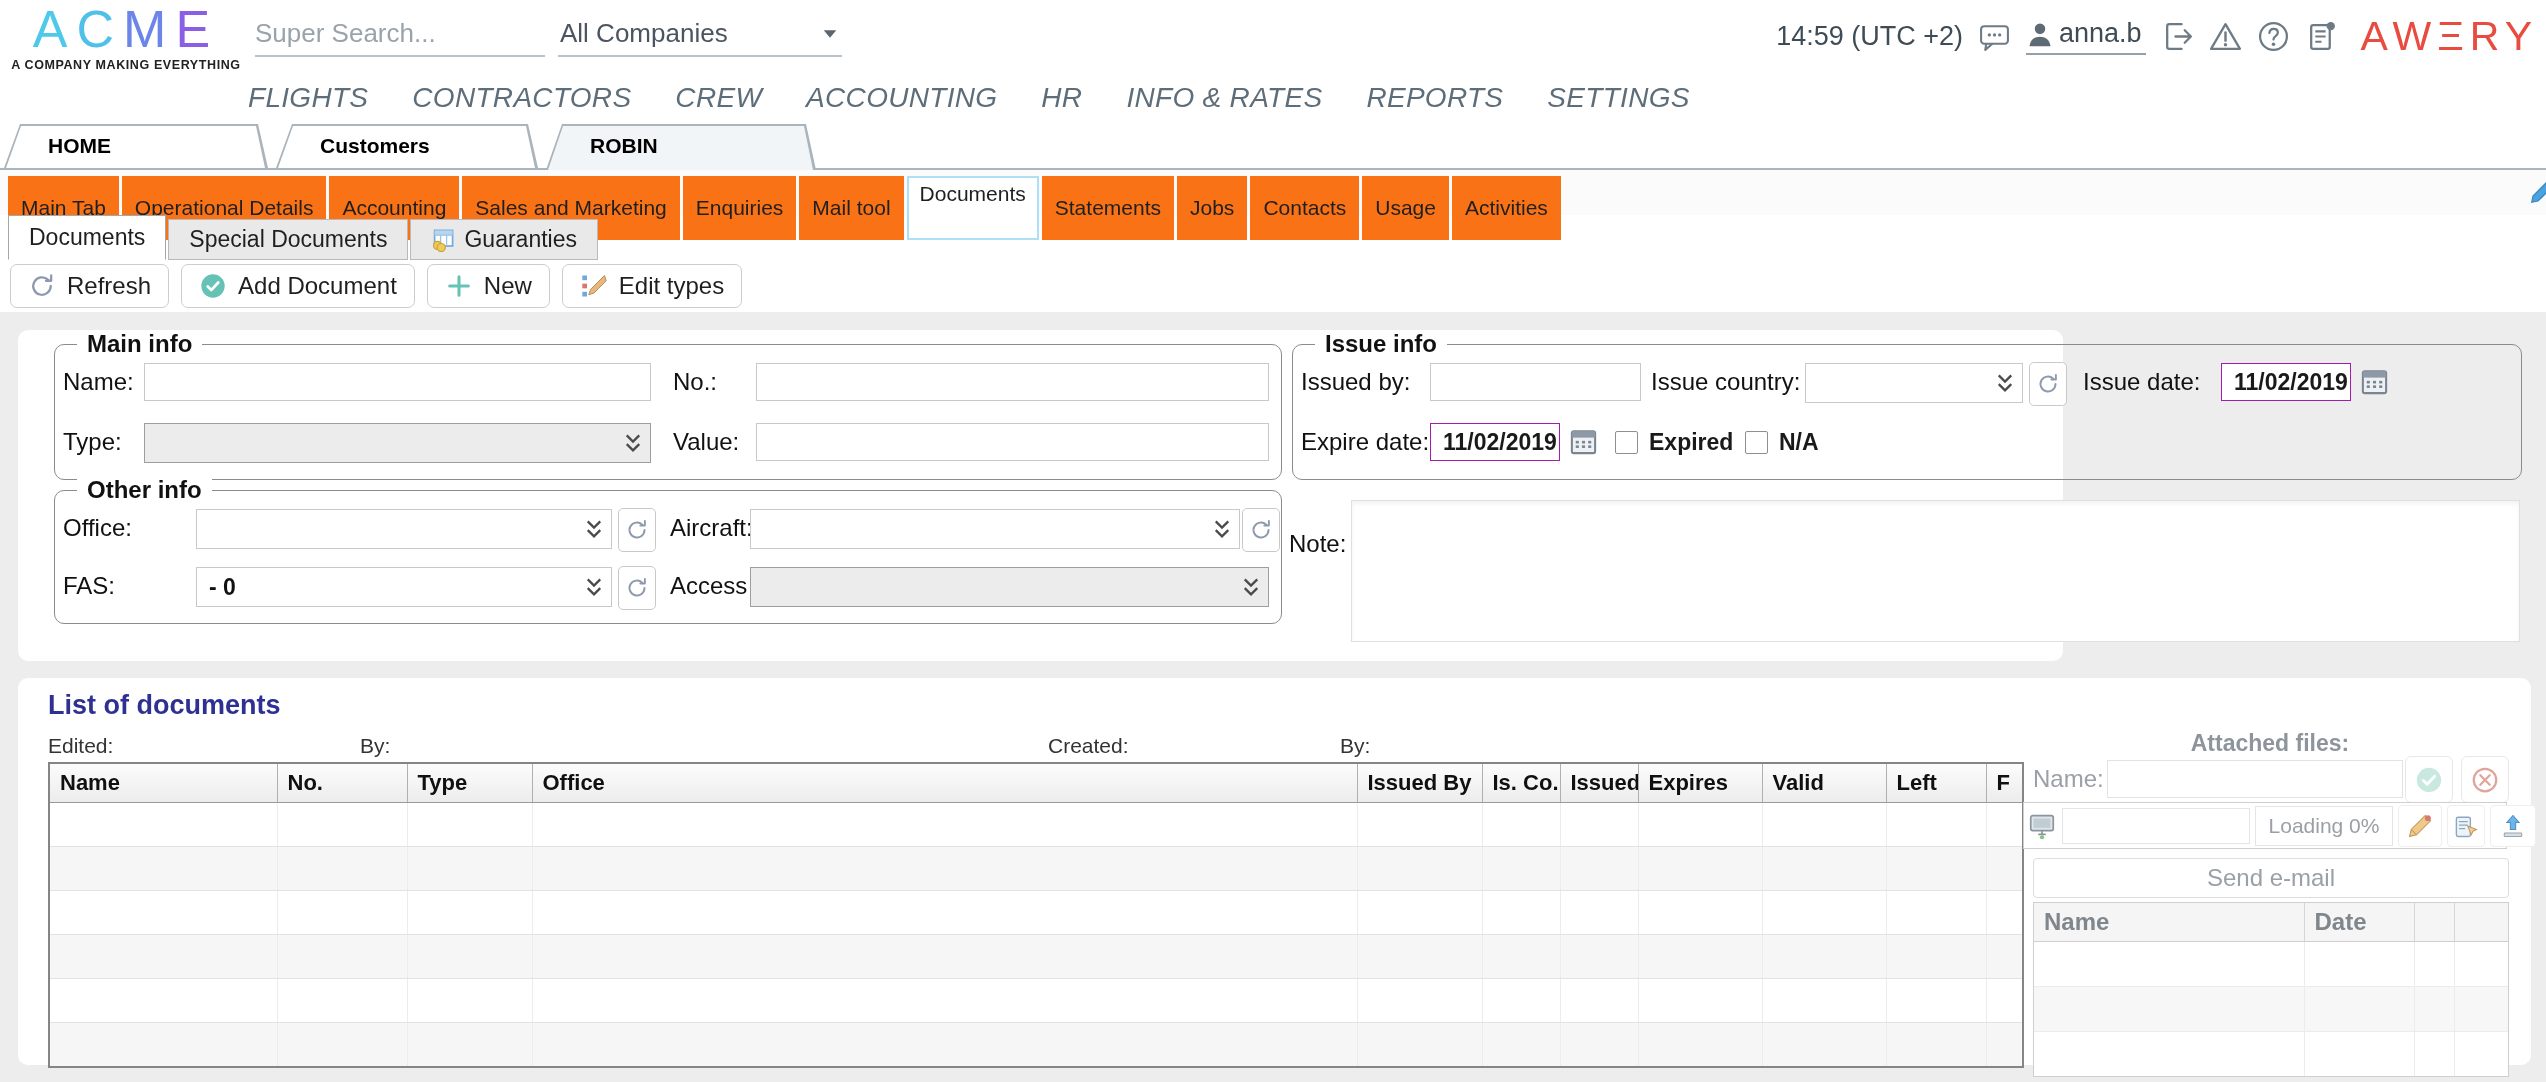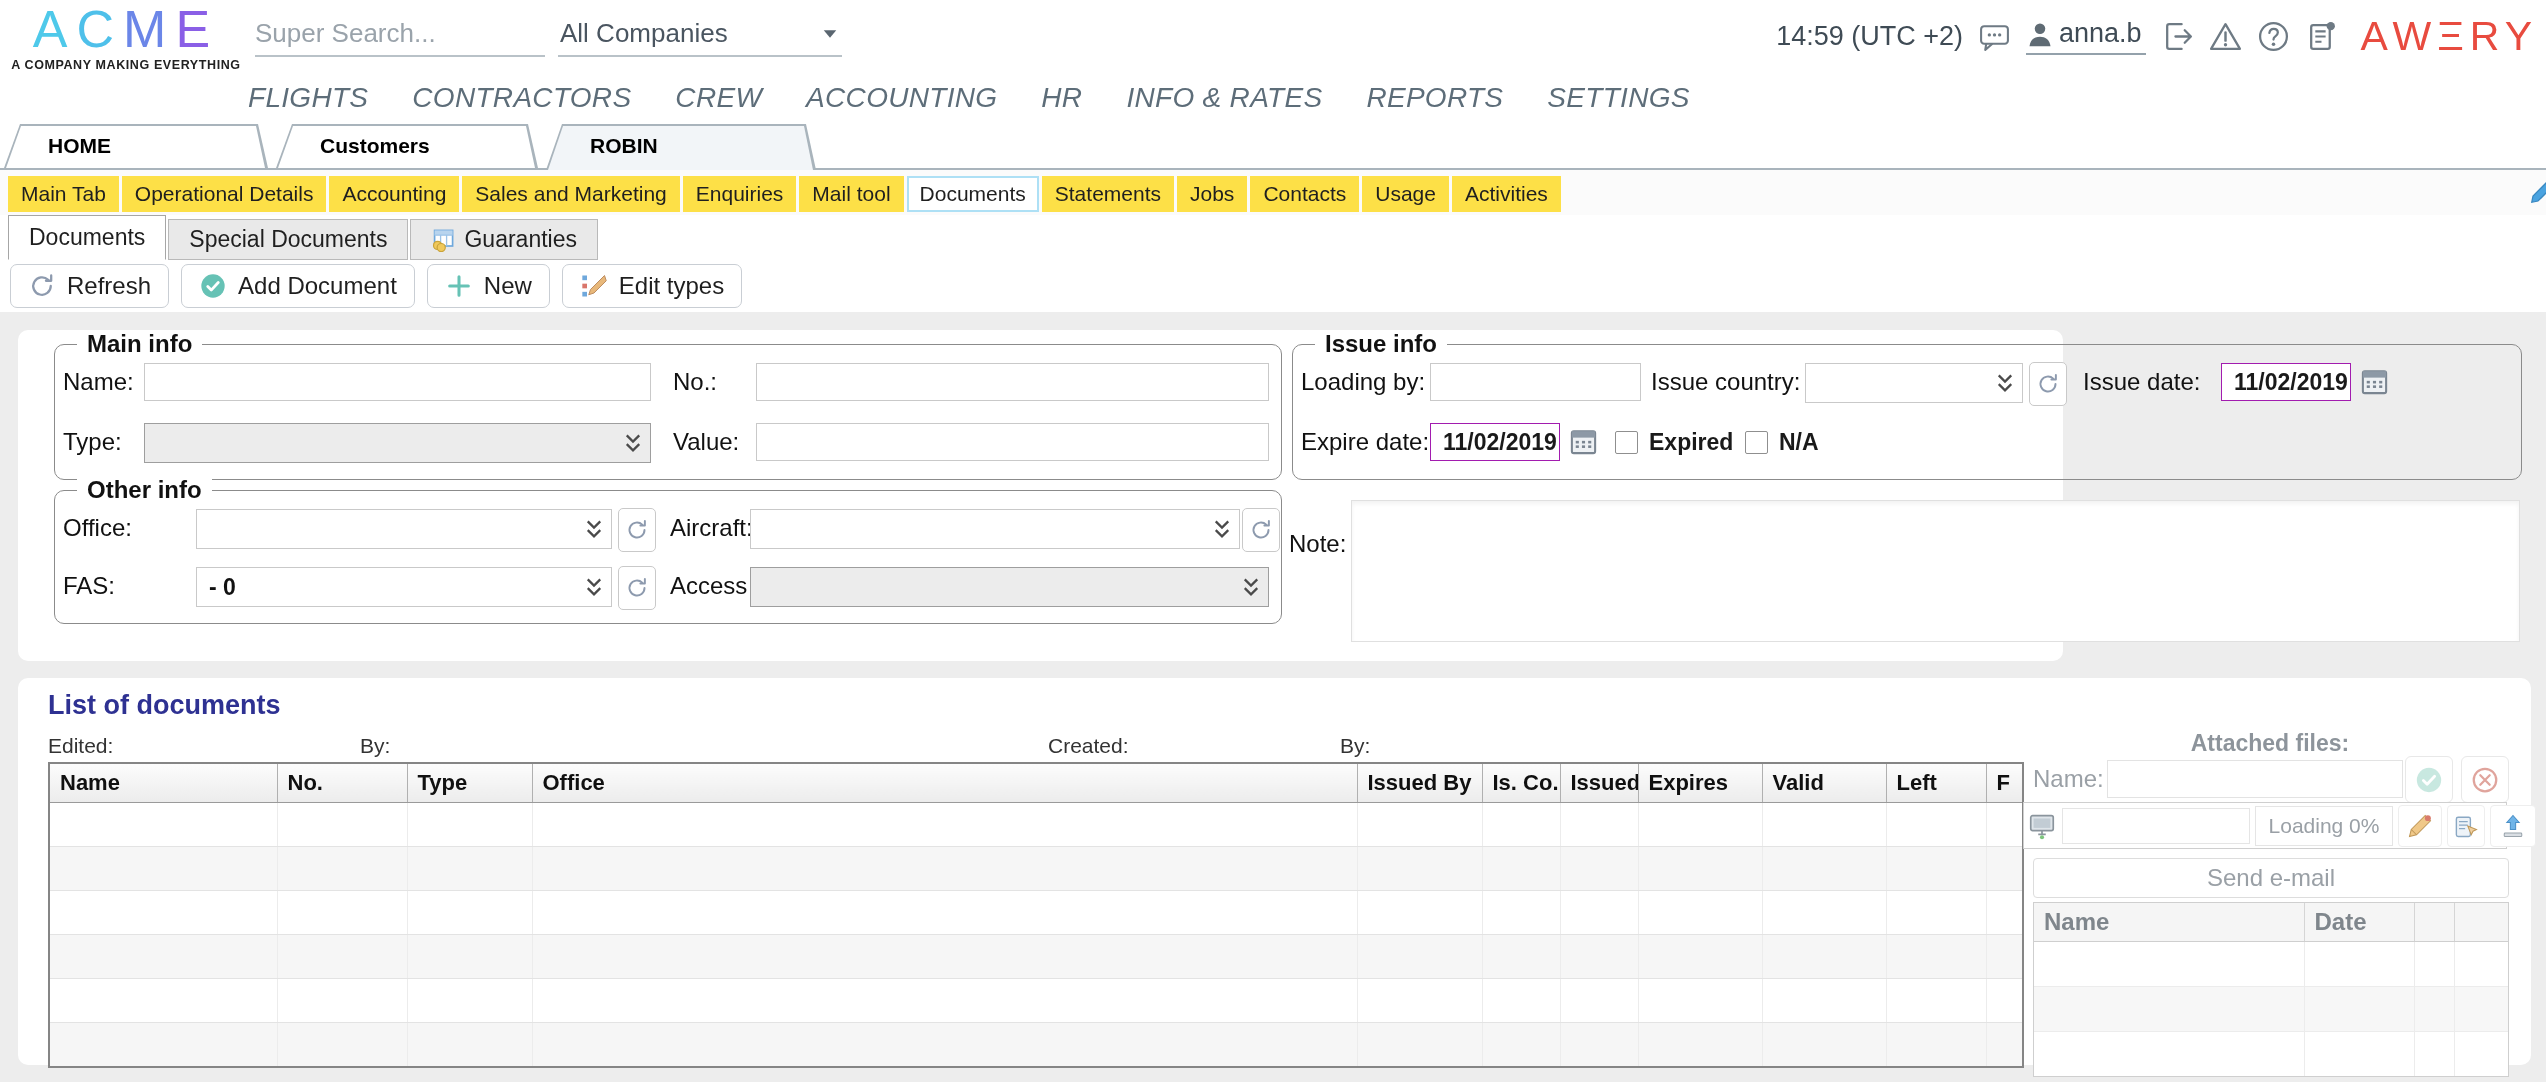--- a/index.html
+++ b/index.html
@@ -52,21 +52,21 @@
   .wtab::before{content:"";position:absolute;left:2px;top:2px;right:3px;bottom:0;
     background:#ffffff;clip-path:polygon(15px 0,calc(100% - 9px) 0,100% 100%,0 100%);}
   .wtab .wlabel{position:relative;z-index:1;display:block;padding-left:44px;line-height:44px;
     font-size:21px;font-weight:bold;color:#000000;}
   .wtab.active{top:2px;height:46px;z-index:2;}
   .wtab.active::before{background:#f2f5f8;}
 
   
   #rtabs-row{position:absolute;left:0;top:170px;width:2546px;height:45px;background:#fbfbfb;}
   #rtabs{position:absolute;left:8px;top:6px;display:flex;gap:3px;}
-  .rtab{background:#fde047;padding:6px 13px;font-size:21px;color:#1f1f1f;cursor:pointer;white-space:nowrap;}
+  .rtab{background:#f97316;padding:20px 13px;font-size:21px;color:#1f1f1f;cursor:pointer;white-space:nowrap;}
   .rtab.active{background:#ffffff;border:2px solid #aee0f5;padding:4px 11px;}
   .edit-page-icon{position:absolute;left:2528px;top:6px;width:30px;height:30px;cursor:pointer;}
 
   
   #dtabs{position:absolute;left:8px;top:215px;display:flex;align-items:flex-end;gap:2px;}
   .dtab{background:#e9e9e9;border:1px solid #b9b9b9;padding:0 20px;font-size:23px;color:#1f1f1f;
     height:41px;box-sizing:border-box;display:flex;align-items:center;gap:9px;cursor:pointer;white-space:nowrap;}
   .dtab.active{background:#fff;border-color:#a6a6a6;border-bottom-color:#ffffff;height:45px;z-index:2;}
   .dtab .icon{width:24px;height:24px;}
 
@@ -346,21 +346,21 @@
               <path d="M3 2.5l5 5 5-5M3 9.5l5 5 5-5" fill="none" stroke="#4a4a4a" stroke-width="1.8"></path>
             </svg>
           </span>
       </div>
       <span class="lbl" style="left:618px;top:78px;">Value:</span>
       <input class="inp" style="left: 701px; top: 78px; width: 513px;">
     </div>
 
     <div class="fs" id="fs-issue">
       <span class="legend">Issue info</span>
-      <span class="lbl" style="left:8px;top:18px;">Loading by:</span>
+      <span class="lbl" style="left:8px;top:18px;">Issued by:</span>
       <input class="inp" style="left: 137px; top: 18px; width: 211px;">
       <span class="lbl" style="left:358px;top:18px;">Issue country:</span>
       <div class="sel white" style="left:512px;top:18px;width:218px;">
         <span class="icon chev">
             <svg viewBox="0 0 16 18">
               <path d="M3 2.5l5 5 5-5M3 9.5l5 5 5-5" fill="none" stroke="#4a4a4a" stroke-width="1.8"></path>
             </svg>
           </span>
       </div>
       <div class="refresh-sm" style="left:736px;top:17px;">

